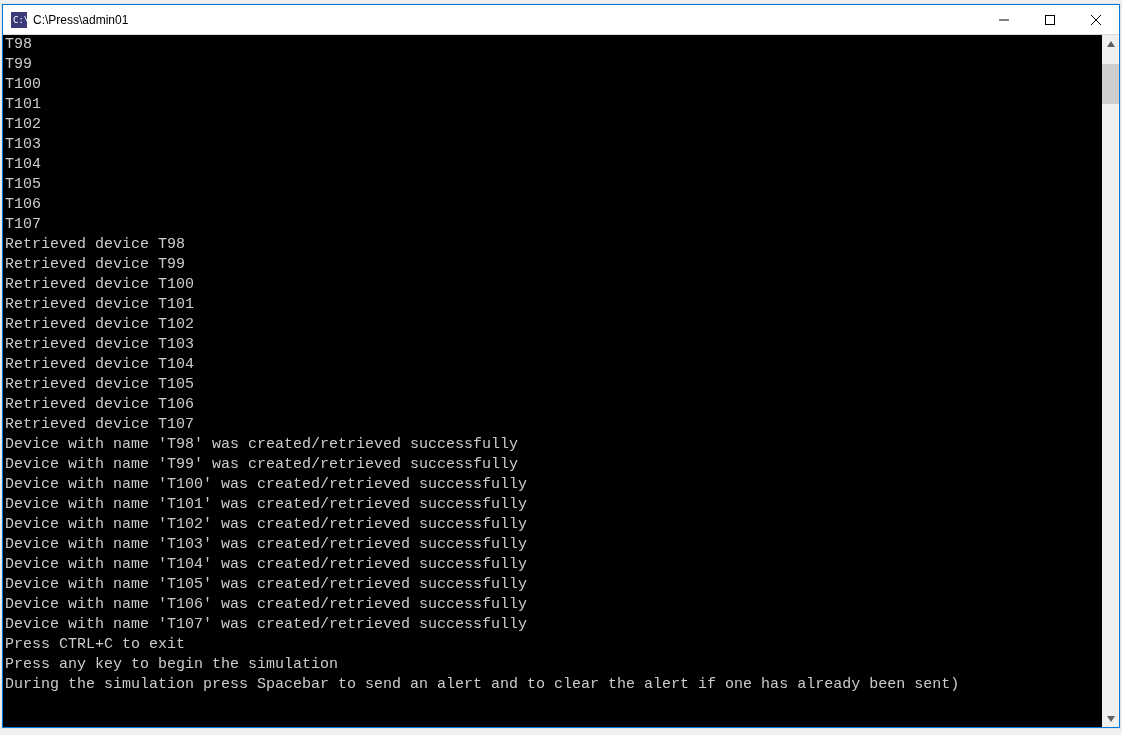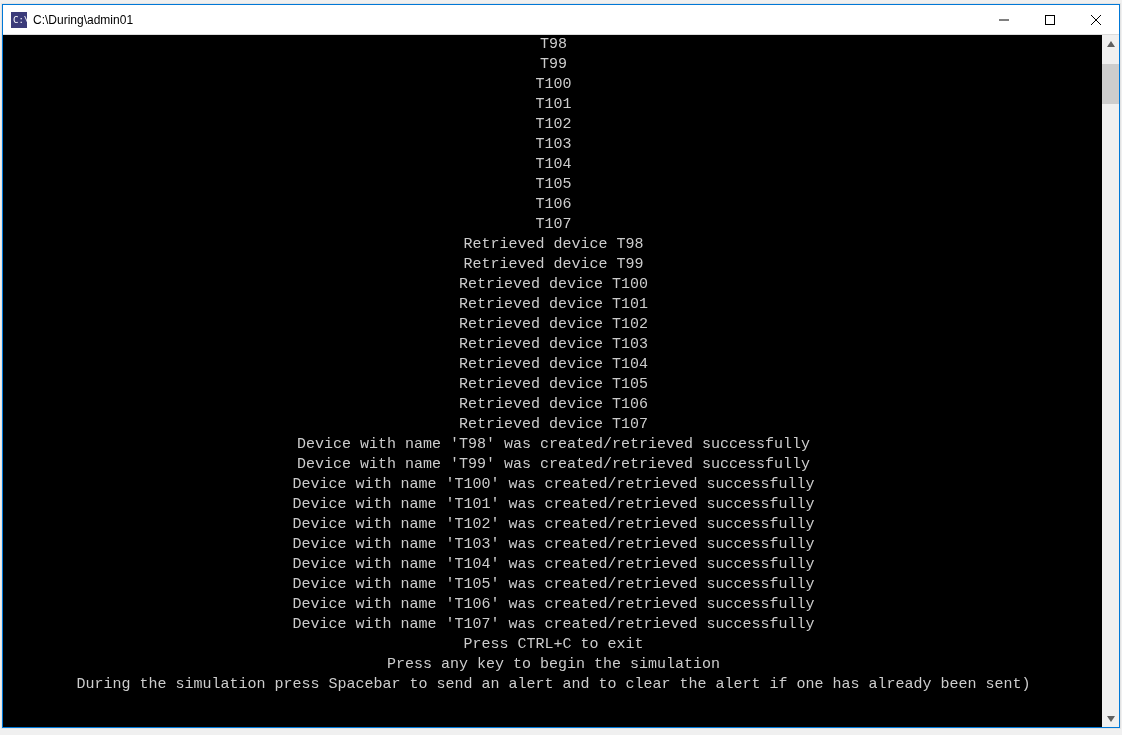--- a/index.html
+++ b/index.html
@@ -16,21 +16,21 @@
     .titlebar .icon {
       width: 16px; height: 16px; margin-left: 8px; display: inline-flex; align-items: center; justify-content: center;
     }
     .titlebar .title { margin-left: 6px; font-size: 12px; color: #000; flex: 1; }
     .win-controls { display: flex; height: 100%; }
     .win-btn {
       width: 46px; height: 100%; display: flex; align-items: center; justify-content: center;
       font-size: 10px; color: #000; background: transparent;
     }
 
-    .client { flex: 1; display: flex; background: #0ea5e9; position: relative; text-align: center; }
+    .client { flex: 1; display: flex; background: #0ea5e9; position: relative; }
     .console {
       flex: 1; background: #000000; font-family: Consolas, "Courier New", monospace;
       font-size: 15px; line-height: 20px; color: #cccccc; padding: 0px 0px 0px 2px;
       white-space: pre; letter-spacing: 0px;
       overflow: hidden;
     }
     .console .line span { color: #cccccc; }
 
     .scrollbar {
       width: 17px; background: #f0f0f0; display: flex; flex-direction: column;
@@ -51,21 +51,21 @@
 <body>
 
 <div class="window">
   <div class="titlebar">
     <span class="icon">
       <svg width="16" height="16" viewBox="0 0 16 16">
         <rect x="0" y="0" width="16" height="16" fill="#3b3b7a"></rect>
         <text x="2" y="11" font-size="9" font-family="Consolas, monospace" fill="#ffffff">C:\</text>
       </svg>
     </span>
-    <span class="title">C:\During\admin01</span>
+    <span class="title">C:\Press\admin01</span>
     <div class="win-controls">
       <div class="win-btn" title="Minimize">
         <svg width="10" height="10" viewBox="0 0 10 10">
             <path d="M0 5 H10" stroke="#000" stroke-width="1"></path>
           </svg>
       </div>
       <div class="win-btn" title="Maximize">
         <svg width="10" height="10" viewBox="0 0 10 10">
             <rect x="0.5" y="0.5" width="9" height="9" fill="none" stroke="#000" stroke-width="1"></rect>
           </svg>

